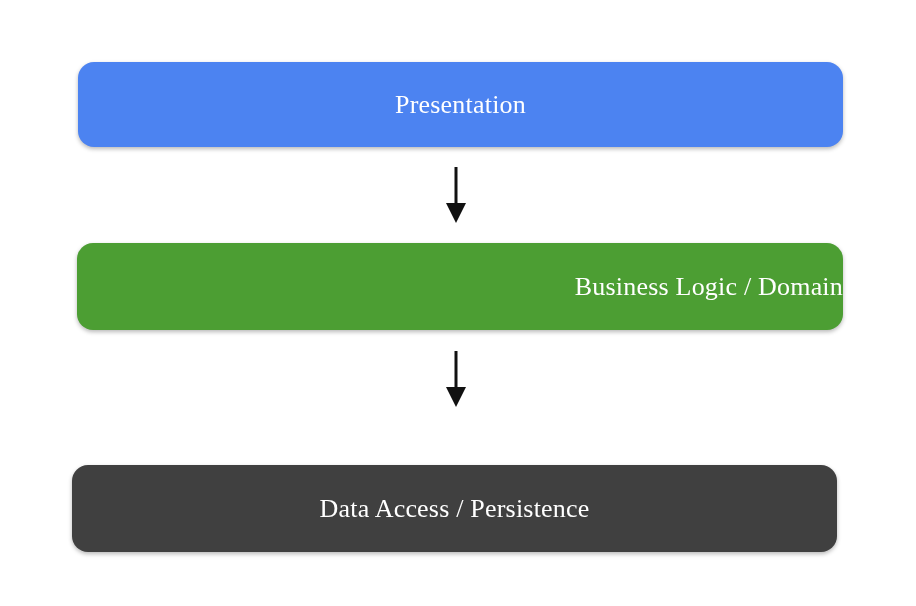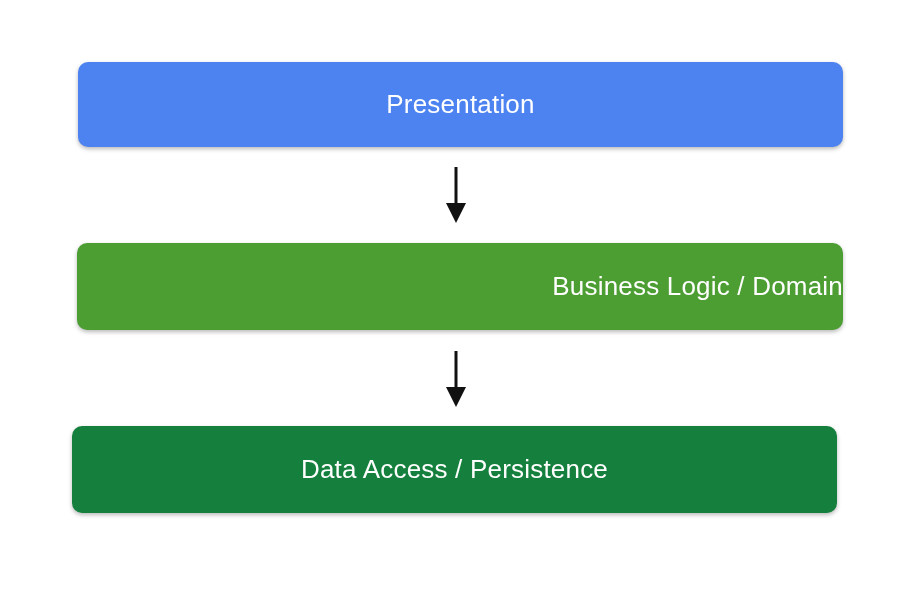--- a/index.html
+++ b/index.html
@@ -13,22 +13,23 @@
     width: 916px;
     height: 606px;
     background: #ffffff;
     overflow: hidden;
   }
   .layer-box {
     position: absolute;
     display: flex;
     align-items: center;
     justify-content: center;
-    border-radius: 10px;
+    border-radius: 16px;
     box-shadow: 0 2px 4px rgba(0,0,0,0.28);
+    font-family: Liberation Serif, serif;
   }
   .box-presentation { left: 78px; top: 62px;  width: 765px; height: 85px; }
   .box-business     { left: 77px; top: 243px; width: 766px; height: 87px; justify-content: flex-end; }
   .box-data         { left: 72px; top: 426px; width: 765px; height: 87px; }
   .layer-label {
     font-size: 26px;
     font-weight: 400;
     letter-spacing: 0.2px;
     white-space: nowrap;
   }
@@ -57,17 +58,17 @@
 
   <div class="layer-box box-business" style="background-color: rgb(76, 158, 51);">
     <span class="layer-label" style="color:#FFFFFF">Business Logic / Domain</span>
   </div>
 
   <svg class="arrow arrow-2" viewBox="0 0 22 57" style="color: rgb(17, 17, 17);">
     <line x1="11" y1="1" x2="11" y2="40" stroke="currentColor" stroke-width="3"></line>
     <polygon points="1,37 21,37 11,57" fill="currentColor"></polygon>
   </svg>
 
-  <div class="layer-box box-data" style="background-color: #15803d;">
+  <div class="layer-box box-data" style="background-color: #404040; margin-top: 39px;">
     <span class="layer-label" style="color:#FFFFFF">Data Access / Persistence</span>
   </div>
 
 </div>
 
 </body></html>

